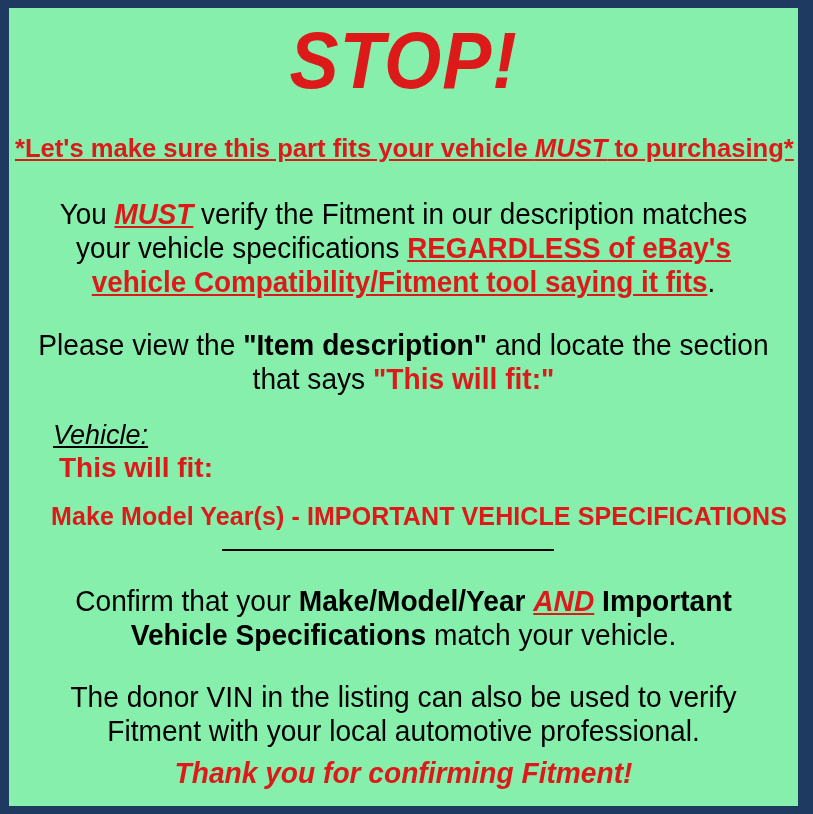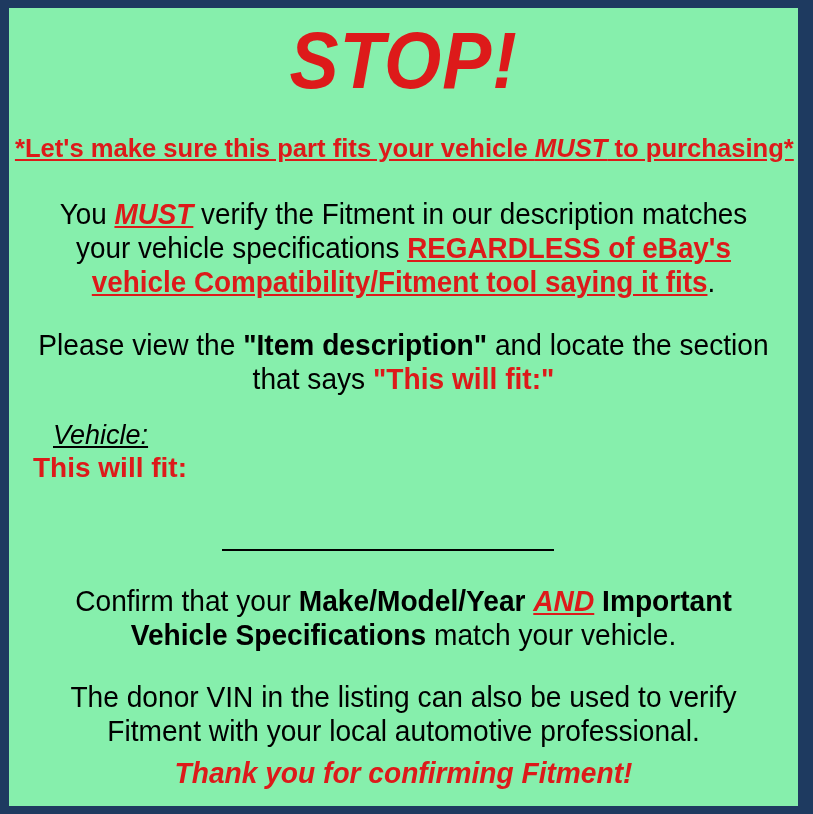--- a/index.html
+++ b/index.html
@@ -93,21 +93,21 @@
   
   #example-label {
     left: 44px;
     top: 412px;
     font-size: 27px;
     text-align: left;
     font-style: italic;
     text-decoration: underline;
   }
   #example-fit-header {
-    left: 24px;
+    left: 50px;
     top: 443px;
     font-size: 28px;
     text-align: left;
     font-weight: bold;
     color: #dd1a1a;
   }
   #example-fit-spec {
     left: 42px;
     top: 494px;
     font-size: 25px;
@@ -171,20 +171,21 @@
     <div class="txt" id="subtitle-line"><span>*Let's make sure this part fits your vehicle </span><span class="i">MUST</span><span> to purchasing*</span></div>
 
     <div class="txt wrapline" id="must-paragraph"><span>You </span><span class="red b i u">MUST</span><span> verify the Fitment in our description matches your vehicle specifications </span><span class="red b u">REGARDLESS of eBay's vehicle Compatibility/Fitment tool saying it fits</span><span>.</span></div>
 
     <div class="txt wrapline" id="item-desc-paragraph"><span>Please view the </span><span class="b">"Item description"</span><span> and locate the section that says </span><span class="red b">"This will fit:"</span></div>
 
     <div class="txt" id="example-label">Vehicle:</div>
 
     <div class="txt" id="example-fit-header">This will fit:</div>
 
+    <div class="txt" id="example-fit-spec">Make Model Year(s) - IMPORTANT VEHICLE SPECIFICATIONS</div>
 
     <hr id="example-divider">
 
     <div class="txt wrapline" id="confirm-paragraph"><span>Confirm that your </span><span class="b">Make/Model/Year</span><span> </span><span class="red b i u">AND</span><span> </span><span class="b">Important Vehicle Specifications</span><span> match your vehicle.</span></div>
 
     <div class="txt wrapline" id="vin-paragraph">The donor VIN in the listing can also be used to verify Fitment with your local automotive professional.</div>
 
     <div class="txt" id="thanks-line">Thank you for confirming Fitment!</div>
 
   </div>

